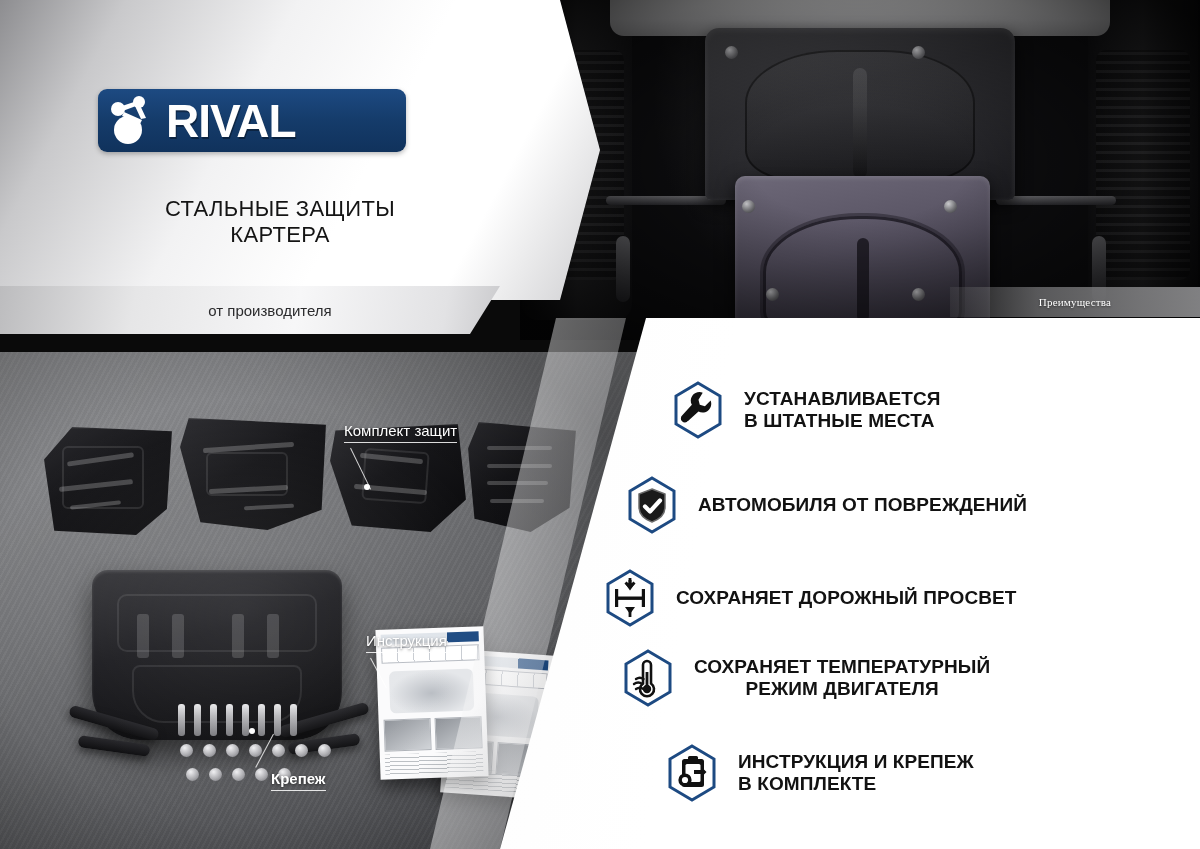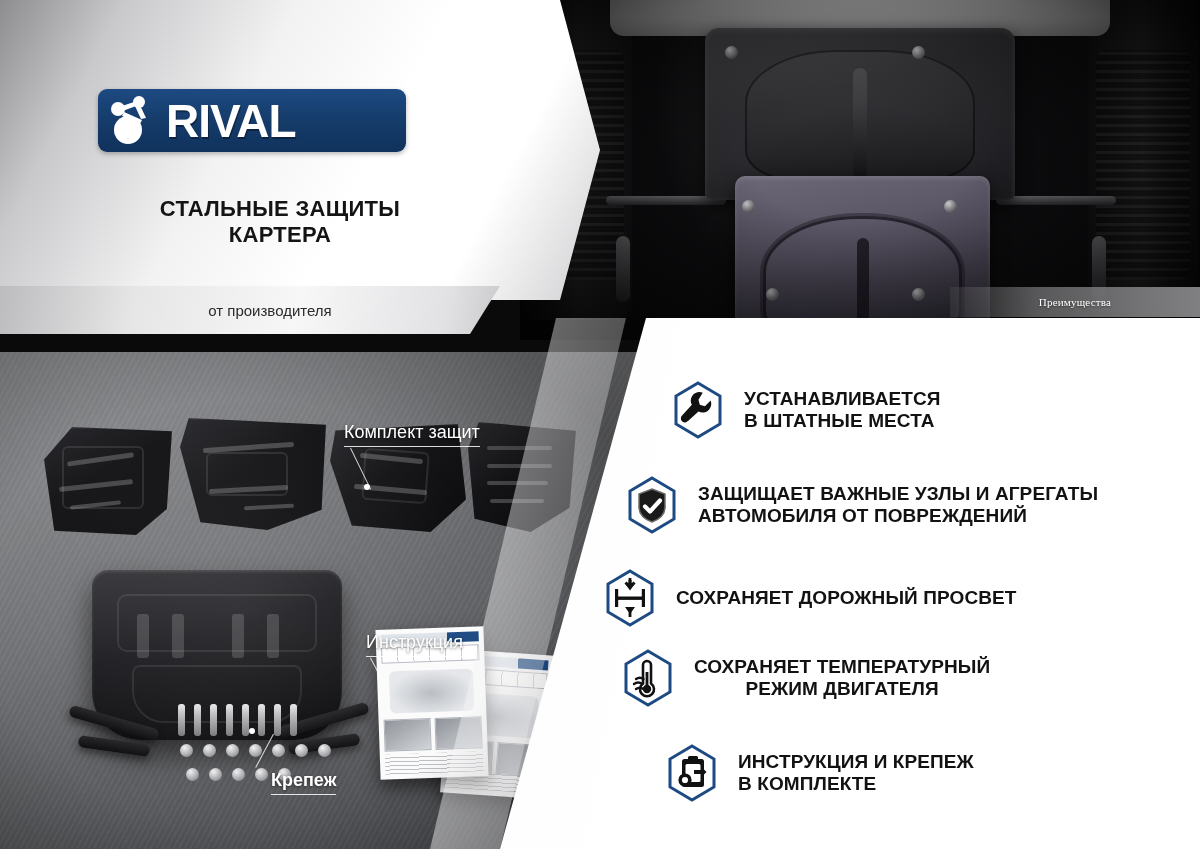--- a/index.html
+++ b/index.html
@@ -128,21 +128,21 @@
   .brand-mark { width: 62px; height: 58px; flex: 0 0 62px; margin-left: 8px; }
   .brand-word {
     color: #ffffff; font-size: 46px; font-weight: bold; letter-spacing: -1px;
     margin-left: -2px; line-height: 1;
     text-shadow: 1px 2px 0 rgba(0,0,0,.35);
   }
 
   .hero-title {
     position: absolute; left: 60px; top: 196px; width: 440px;
     text-align: center; color: #141414;
-    font-size: 22px; font-weight: bold; line-height: 1.16; letter-spacing: .3px;
+    font-size: 22px; font-weight: normal; line-height: 1.16; letter-spacing: .3px;
     z-index: 6;
   }
 
   
   .product-stage {
     position: absolute; left: 0; top: 352px; width: 640px; height: 497px;
     background:
       linear-gradient(135deg, rgba(255,255,255,.05) 0%, rgba(255,255,255,0) 60%),
       linear-gradient(160deg, #8f9093 0%, #76777a 30%, #5e5f62 62%, #45464a 100%);
     overflow: hidden;
@@ -230,21 +230,21 @@
     border-radius: 6px; }
   .sheet-thumbs { position:absolute; left:5px; right:5px; top:90px; height: 32px;
     display:flex; gap:4px; }
   .sheet-thumbs div { flex:1; background: linear-gradient(150deg,#8e9298,#d2d5d9); border:1px solid #aeb2b8; }
   .sheet-lines { position:absolute; left:5px; right:5px; bottom:5px; height: 20px;
     background: repeating-linear-gradient(0deg, #9aa0a6 0 1px, transparent 1px 4px); opacity:.65; }
 
   
   .callout { position: absolute; z-index: 7; }
   .callout .txt {
-    color: #ffffff; font-size: 18px; white-space: nowrap;
+    color: #ffffff; font-size: 15px; white-space: nowrap;
     text-shadow: 0 1px 3px rgba(0,0,0,.55);
     padding-bottom: 3px;
     border-bottom: 1px solid rgba(255,255,255,.85);
   }
   .callout .lead {
     position: absolute; width: 1px; background: rgba(255,255,255,.8);
     transform-origin: top center;
   }
   .callout .dot {
     position:absolute; width:6px; height:6px; border-radius:50%;
@@ -480,21 +480,20 @@
 
       <div class="feature f2">
         <div class="hex-icon">
           <svg viewBox="0 0 60 60" width="60" height="60">
             <polygon points="30,3 52,16 52,44 30,57 8,44 8,16" fill="none" stroke="#1d4a82" stroke-width="3"></polygon>
             <path d="M30 14 L43 19 V32c0 8-6.5 12.6-13 15-6.5-2.4-13-7-13-15V19z" fill="#1a1a1a" stroke="#6a6a6a" stroke-width="1.5"></path>
             <path d="M23 31.5 L28 36.5 L38 25.5" fill="none" stroke="#ffffff" stroke-width="4.2" stroke-linecap="round" stroke-linejoin="round"></path>
           </svg>
         </div>
         <div class="feature-text">
-          <div>ЗАЩИЩАЕТ ВАЖНЫЕ УЗЛЫ И АГРЕГАТЫ</div>
           <div>АВТОМОБИЛЯ ОТ ПОВРЕЖДЕНИЙ</div>
         </div>
       </div>
 
       <div class="feature f3">
         <div class="hex-icon">
           <svg viewBox="0 0 60 60" width="60" height="60">
             <polygon points="30,3 52,16 52,44 30,57 8,44 8,16" fill="none" stroke="#1d4a82" stroke-width="3"></polygon>
             <g fill="#111111">
               <rect x="16" y="28.5" width="28" height="3.4"></rect>

